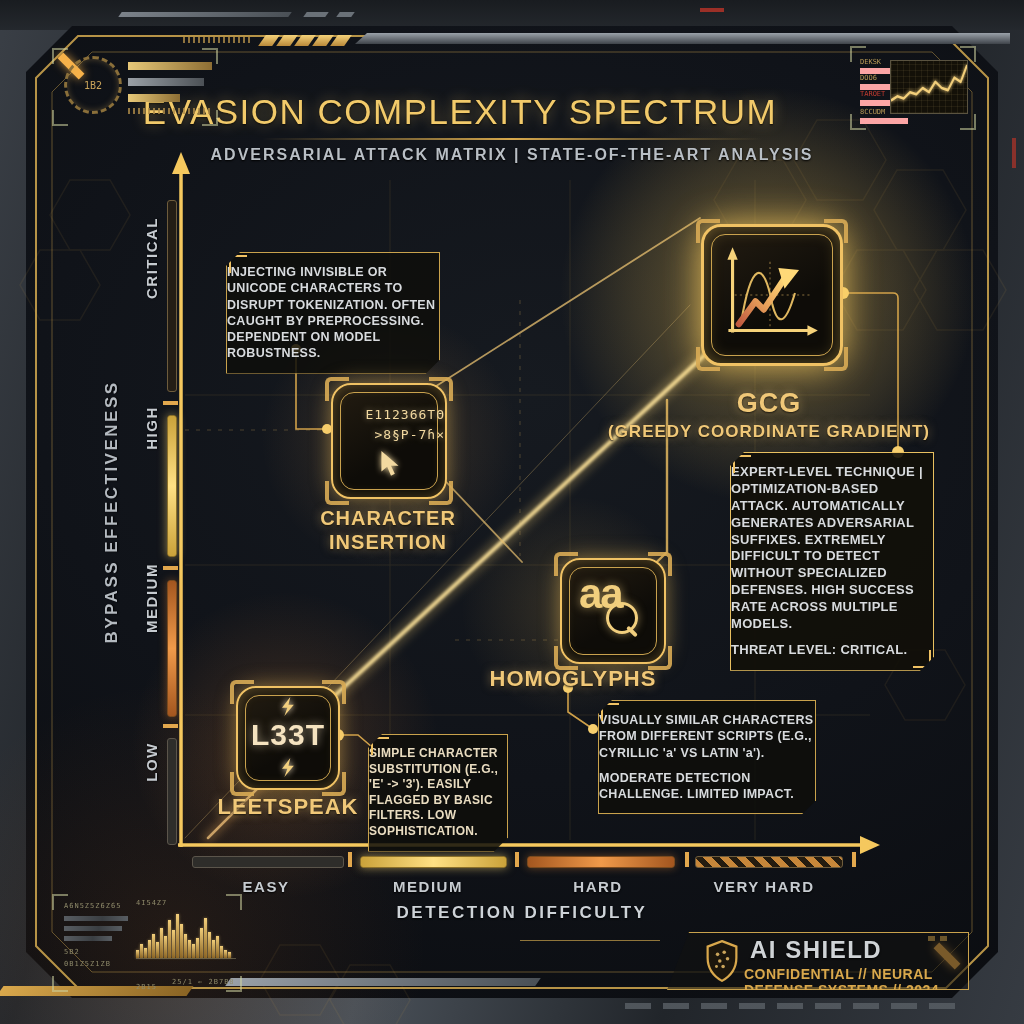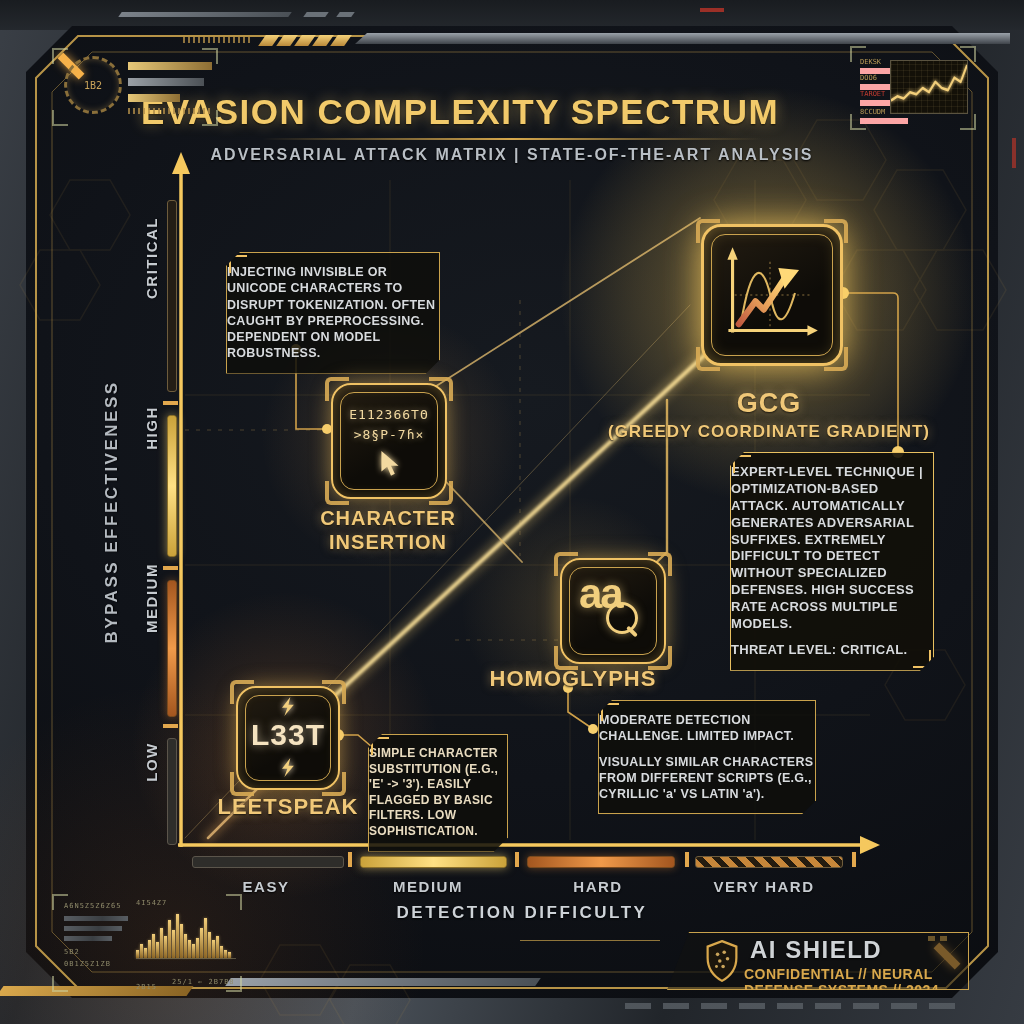--- a/index.html
+++ b/index.html
@@ -11,21 +11,21 @@
   .metal-top{position:absolute;left:0;top:0;width:100%;height:30px;background:linear-gradient(#191c20,#24282d);}
   .panel{position:absolute;inset:26px;background:
      radial-gradient(900px 700px at 52% 38%, #161a20 0%, #101319 55%, #0b0d11 100%);
      clip-path:polygon(46px 0,calc(100% - 46px) 0,100% 46px,100% calc(100% - 46px),
        calc(100% - 46px) 100%,46px 100%,0 calc(100% - 46px),0 46px);}
   .glow{position:absolute;border-radius:50%;pointer-events:none;}
   svg.layer{position:absolute;left:0;top:0;}
   
   .t1{position:absolute;left:0;top:56px;width:1024px;text-align:center;font-weight:bold;
       font-size:32px;letter-spacing:2px;color:#d8dce0;text-shadow:0 1px 2px #000;}
-  .t2{position:absolute;left:0;top:92px;width:920px;text-align:center;font-weight:bold;
+  .t2{position:absolute;left:0;top:92px;width:920px;text-align:center;font-weight:normal;
       font-size:35px;letter-spacing:1.5px;color:#f2ca6a;
       text-shadow:0 0 14px rgba(242,202,106,.45),0 1px 2px #000;}
   .tdiv{position:absolute;left:262px;top:138px;width:500px;height:2px;
       background:linear-gradient(90deg,rgba(214,168,76,0),#d6a84c,rgba(214,168,76,0));}
   .t3{position:absolute;left:0;top:146px;width:1024px;text-align:center;font-weight:bold;
       font-size:16px;letter-spacing:2px;color:#b9bfc5;text-shadow:0 1px 2px #000;}
   
   .hud{position:absolute;}
   .hud .bk{position:absolute;width:14px;height:14px;border:2px solid #cfd3a0;opacity:.55;}
   .bk.tl{left:0;top:0;border-right:none;border-bottom:none;}
@@ -77,21 +77,21 @@
   .badge .inner{position:absolute;inset:7px;border:1px solid #c9a24e;border-radius:14px;}
   .badge .ct{position:absolute;width:20px;height:20px;border:4px solid #d9ab55;opacity:.9;}
   .ct.tl{left:-8px;top:-8px;border-right:none;border-bottom:none;border-radius:6px 0 0 0;}
   .ct.tr{right:-8px;top:-8px;border-left:none;border-bottom:none;border-radius:0 6px 0 0;}
   .ct.bl{left:-8px;bottom:-8px;border-right:none;border-top:none;border-radius:0 0 0 6px;}
   .ct.br{right:-8px;bottom:-8px;border-left:none;border-top:none;border-radius:0 0 6px 0;}
   .blabel{position:absolute;transform:translateX(-50%);text-align:center;font-weight:bold;
       color:#f0c878;letter-spacing:1px;text-shadow:0 0 10px rgba(240,200,120,.5),0 1px 2px #000;
       white-space:nowrap;}
   .glitchtxt{font-family:"DejaVu Sans Mono",monospace;color:#f2d9a0;font-size:13px;
-      letter-spacing:1px;text-align:center;line-height:1.5;text-shadow:0 0 6px rgba(242,217,160,.6);}
+      letter-spacing:1px;text-align:right;line-height:1.5;text-shadow:0 0 6px rgba(242,217,160,.6);}
   .aa{font-weight:bold;font-size:42px;color:#f2cf7e;letter-spacing:-2px;
       text-shadow:0 0 10px rgba(242,207,126,.6);}
   .mag{position:absolute;width:26px;height:26px;border:3.5px solid #f2cf7e;border-radius:50%;
       box-shadow:0 0 8px rgba(242,207,126,.5);}
   .mag::after{content:"";position:absolute;width:4px;height:13px;background:#f2cf7e;
       left:21px;top:20px;transform:rotate(-45deg);border-radius:2px;}
   .l33t{font-weight:bold;font-size:30px;color:#f5e3c0;letter-spacing:1px;
       text-shadow:0 0 10px rgba(245,227,192,.6);}
   
   .note{position:absolute;background:rgba(14,14,11,.85);border:1px solid #c9a24c;
@@ -318,22 +318,22 @@
 
   <div class="note note-gcg" style="left:730px;top:452px;width:202px;font-size:13px;">
     <div class="acc tl"></div>
     <div class="acc br"></div>
     <p>EXPERT-LEVEL TECHNIQUE | OPTIMIZATION-BASED ATTACK. AUTOMATICALLY GENERATES ADVERSARIAL SUFFIXES. EXTREMELY DIFFICULT TO DETECT WITHOUT SPECIALIZED DEFENSES. HIGH SUCCESS RATE ACROSS MULTIPLE MODELS.</p>
     <p>THREAT LEVEL: CRITICAL.</p>
   </div>
 
   <div class="note" style="left:598px;top:700px;width:216px;">
     <div class="acc tl"></div>
+    <p>VISUALLY SIMILAR CHARACTERS FROM DIFFERENT SCRIPTS (E.G., CYRILLIC 'а' VS LATIN 'a').</p>
     <p>MODERATE DETECTION CHALLENGE. LIMITED IMPACT.</p>
-    <p>VISUALLY SIMILAR CHARACTERS FROM DIFFERENT SCRIPTS (E.G., CYRILLIC 'а' VS LATIN 'a').</p>
   </div>
 
   <div class="note note-leet" style="left:368px;top:734px;width:138px;font-size:12px;">
     <div class="acc tl"></div>
     <p>SIMPLE CHARACTER SUBSTITUTION (E.G., 'E' -&gt; '3'). EASILY FLAGGED BY BASIC FILTERS. LOW SOPHISTICATION.</p>
   </div>
 
   <div class="badge" style="left:331px;top:383px;width:112px;height:112px;">
     <div class="inner"></div>
     <div class="ct tl"></div>

